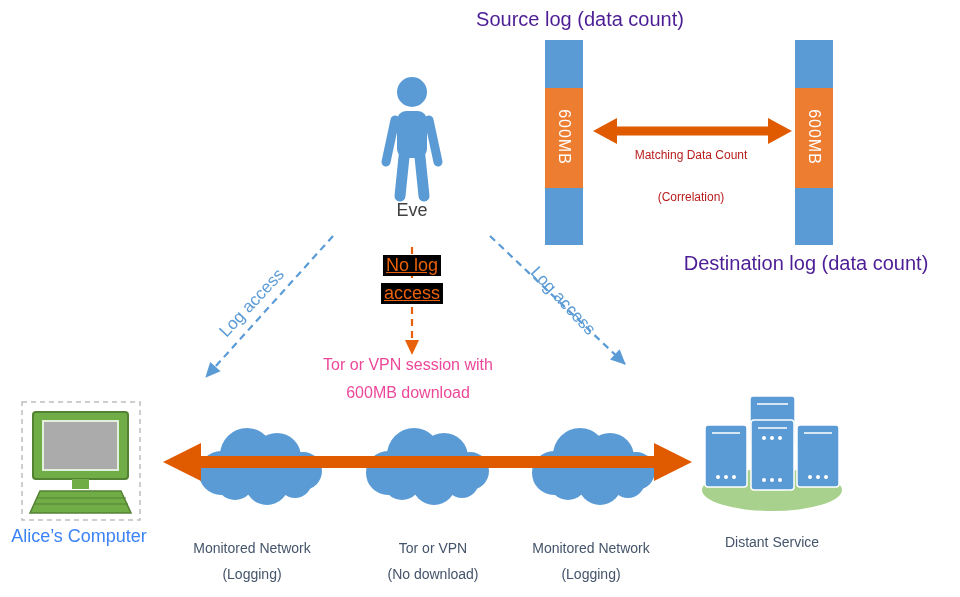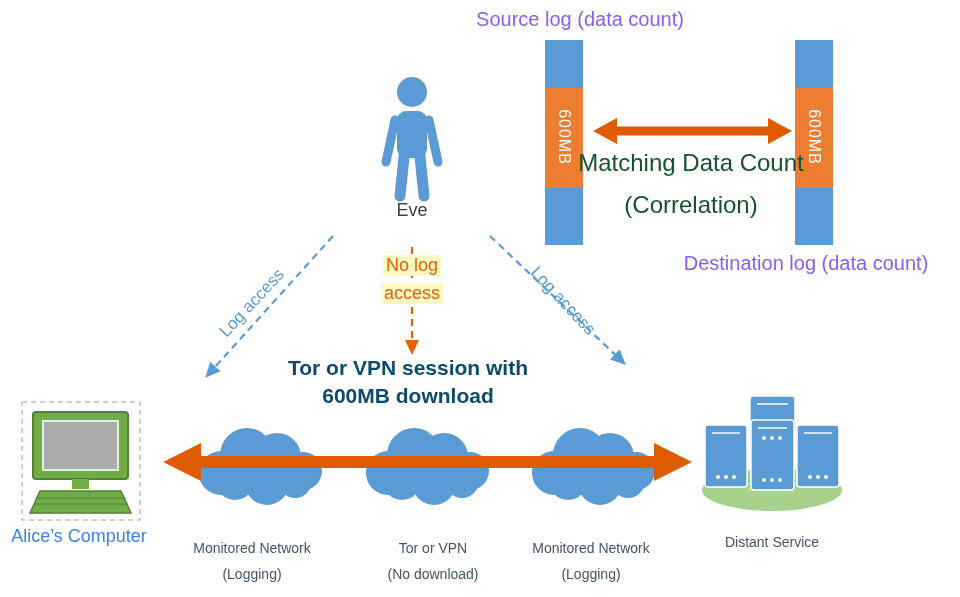--- a/index.html
+++ b/index.html
@@ -2,24 +2,24 @@
 <html><head>
 <meta charset="utf-8">
 <style>
   html,body{margin:0;padding:0;background:#fff;}
   #canvas{
     position:relative;width:960px;height:597px;background:#fff;overflow:hidden;
     font-family:"Liberation Sans",sans-serif;
   }
   #shapes{position:absolute;left:0;top:0;}
   .lbl{position:absolute;white-space:nowrap;transform:translateX(-50%);line-height:1.15;}
-  .blue{color:#8b5cf6;font-size:20px;}
-  .orange{color:#14532d;font-size:24px;}
-  .orange-sm{color:#E8610A;font-size:18px;background:#fef9c3;padding:0 3px;}
-  .bold-orange{color:#0c4a6e;font-size:21px;font-weight:bold;}
+  .blue{color:#4c1d95;font-size:20px;}
+  .orange{color:#b91c1c;font-size:12px;}
+  .orange-sm{color:#E8610A;font-size:18px;background:#000000;padding:0 3px;text-decoration:underline;}
+  .bold-orange{color:#ec4899;font-size:16px;font-weight:normal;}
   .dark{color:#44546A;font-size:14px;}
   .eve-lbl{color:#404040;font-size:18px;}
   .alice-lbl{color:#3b82f6;font-size:18px;}
   .bar-val{
     position:absolute;width:100px;text-align:center;color:#fff;font-size:16px;
     letter-spacing:1px;transform:rotate(90deg);
   }
   .rot-left{transform:translate(-50%,-50%) rotate(-47deg);color:#5B9BD5;font-size:17px;}
   .rot-right{transform:translate(-50%,-50%) rotate(47deg);color:#5B9BD5;font-size:17px;}
 </style>

